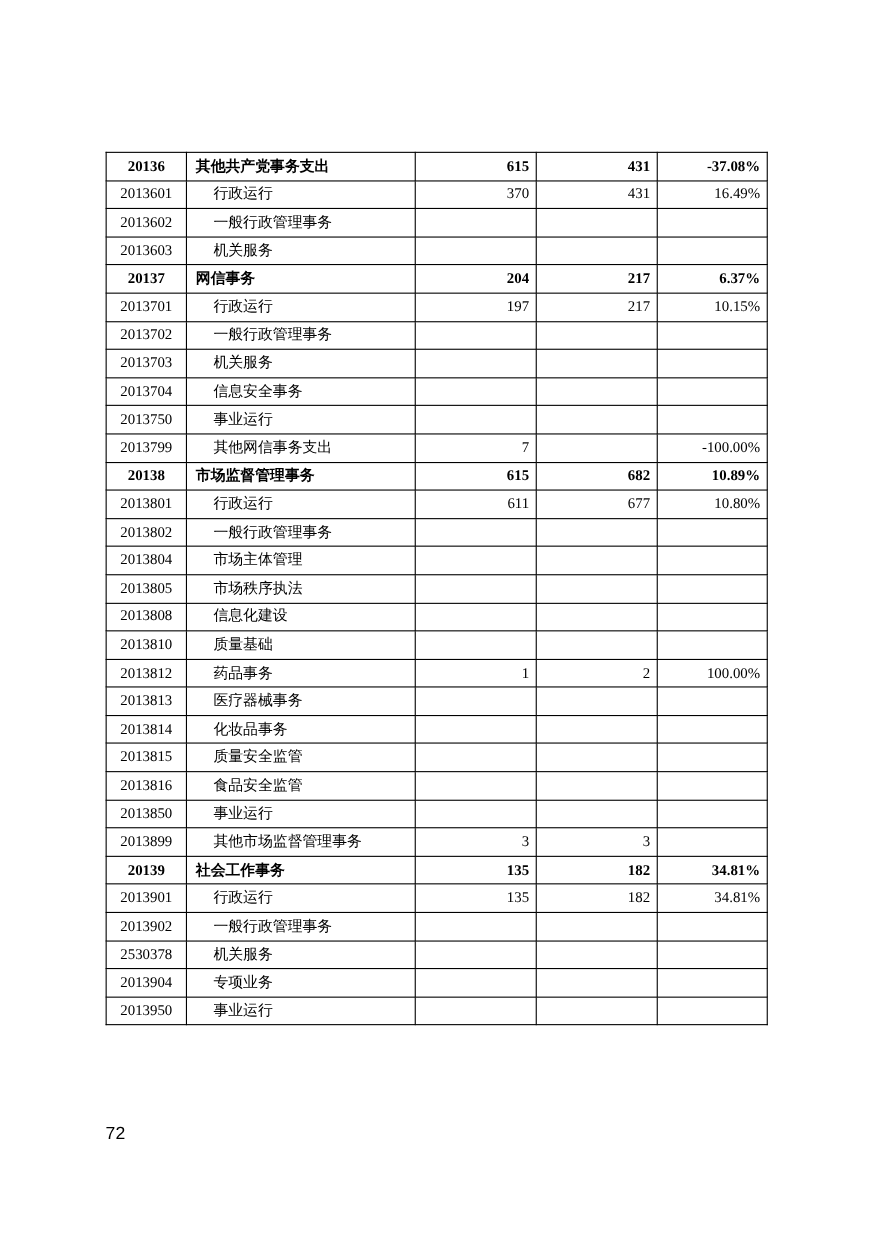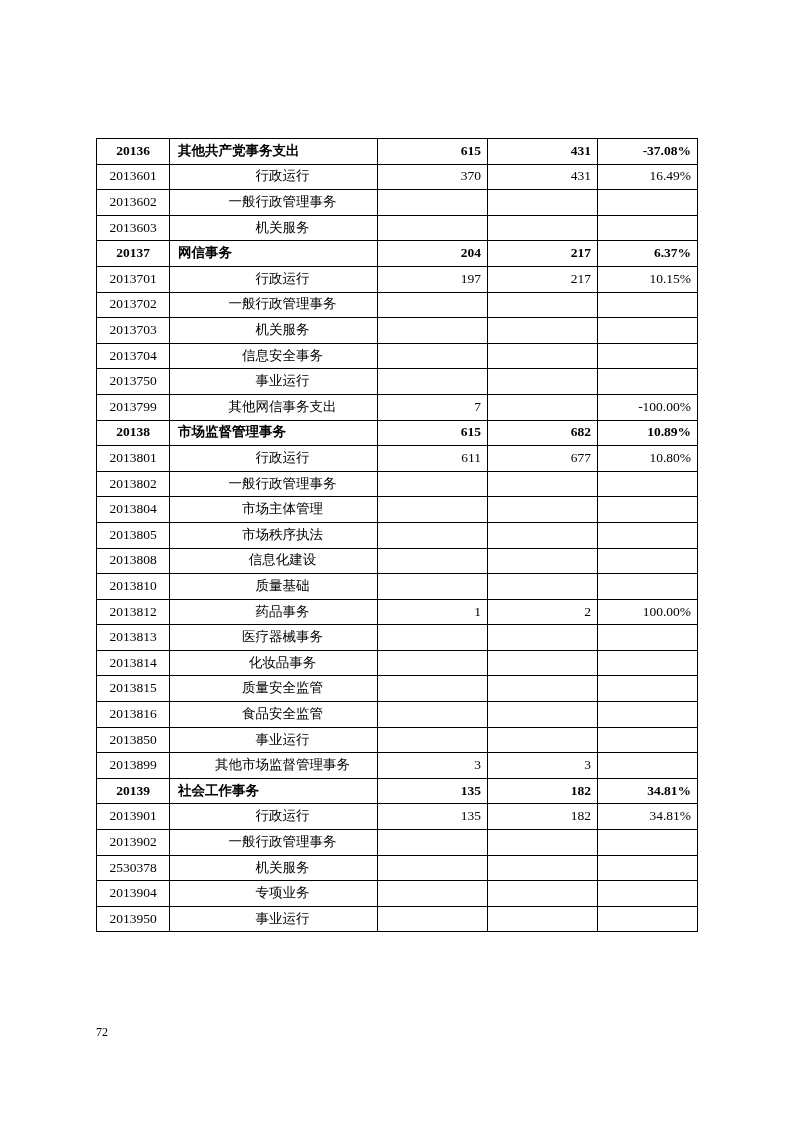--- a/index.html
+++ b/index.html
@@ -39,21 +39,21 @@
   col.c-code  { width: 73px; }
   col.c-name  { width: 208px; }
   col.c-v1    { width: 110px; }
   col.c-v2    { width: 110px; }
   col.c-v3    { width: 100px; }
 
   td.code {
     text-align: center;
   }
   td.name {
-    text-align: center;
+    text-align: left;
   }
   td.num {
     text-align: right;
     padding-right: 10px;
   }
   tr.major td {
     font-weight: bold;
   }
   tr.major td.code {
     text-align: center;
@@ -62,22 +62,22 @@
     text-align: left;
     padding-left: 8px;
   }
   tr.minor td.name {
     padding-left: 24px;
   }
   .page-number {
     position: absolute;
     left: 96px;
     bottom: 82px;
-    font-size: 12px;
-    font-family: Liberation Serif, serif;
+    font-size: 16px;
+    font-family: Liberation Sans, sans-serif;
   }
 </style>
 </head>
 <body>
 
 <div class="page">
 
   <table class="budget">
     <colgroup>
       <col class="c-code">

